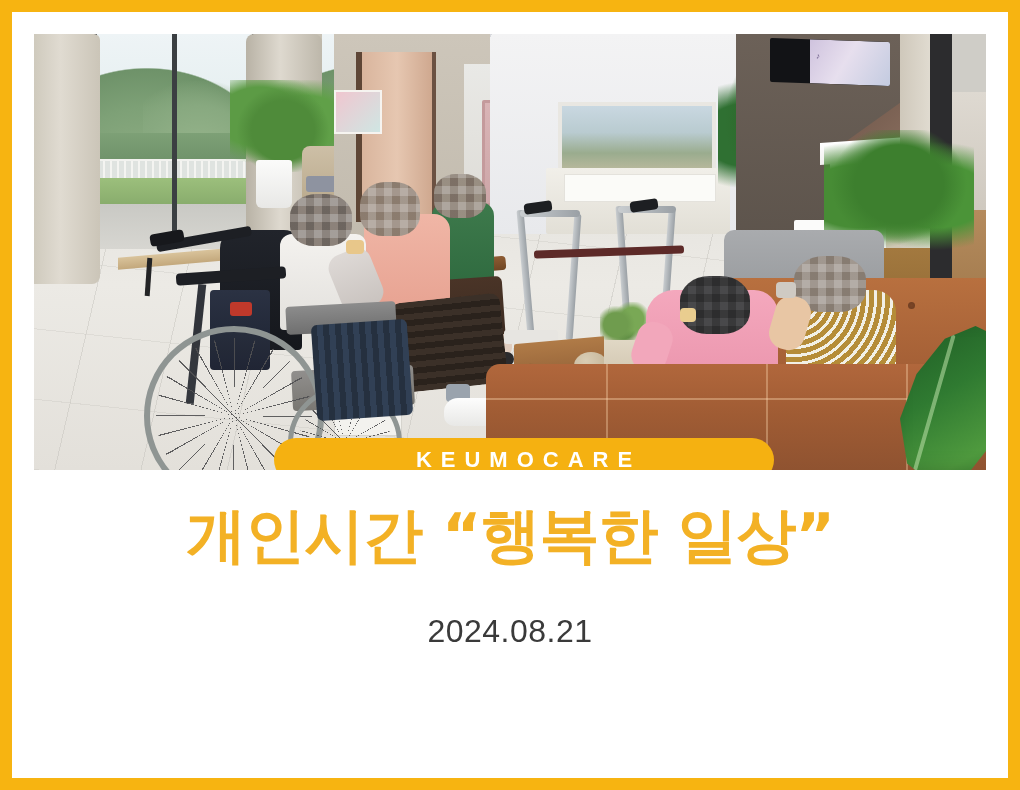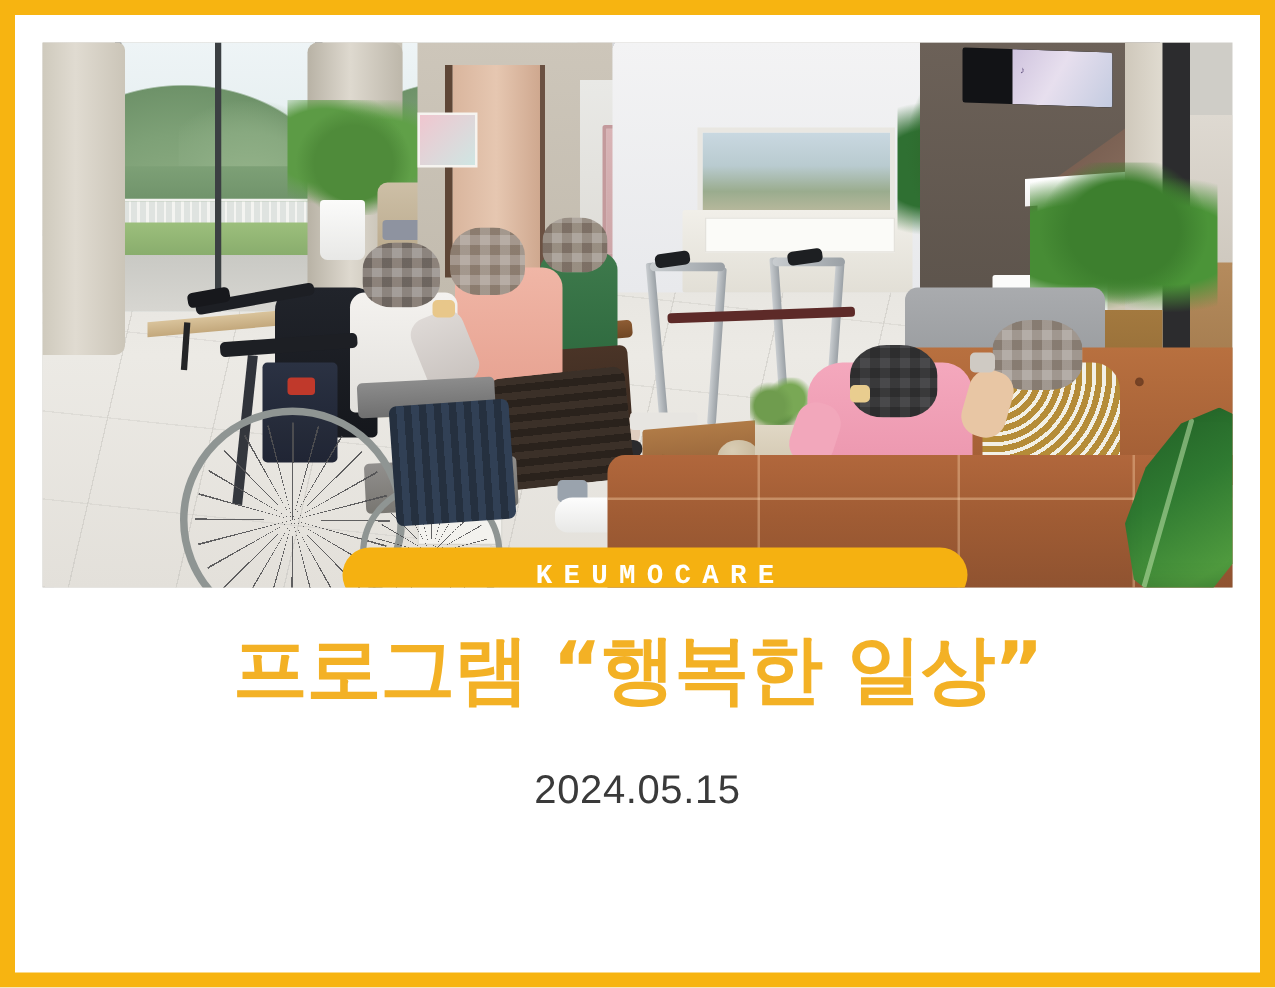--- a/index.html
+++ b/index.html
@@ -367,21 +367,21 @@
     display: flex;
     align-items: center;
     justify-content: center;
   }
   #pill-label {
     color: #ffffff;
     font-size: 22px;
     font-weight: 700;
     letter-spacing: 9px;
     text-indent: 9px;
-    font-family: Liberation Mono, monospace;
+    font-family: Liberation Sans, sans-serif;
   }
 
   
   #text-block {
     position: absolute;
     left: 12px;
     right: 12px;
     top: 470px;
     text-align: center;
   }
@@ -589,17 +589,17 @@
       </div>
 
       <div id="pill">
         <span id="pill-label">KEUMOCARE</span>
       </div>
 
     </div>
   </div>
 
   <div id="text-block">
-    <h1 id="title">프로그램 “행복한 일상”</h1>
-    <p id="date">2024.05.15</p>
+    <h1 id="title">개인시간 “행복한 일상”</h1>
+    <p id="date">2024.08.21</p>
   </div>
 
 </div>
 
 </body></html>

